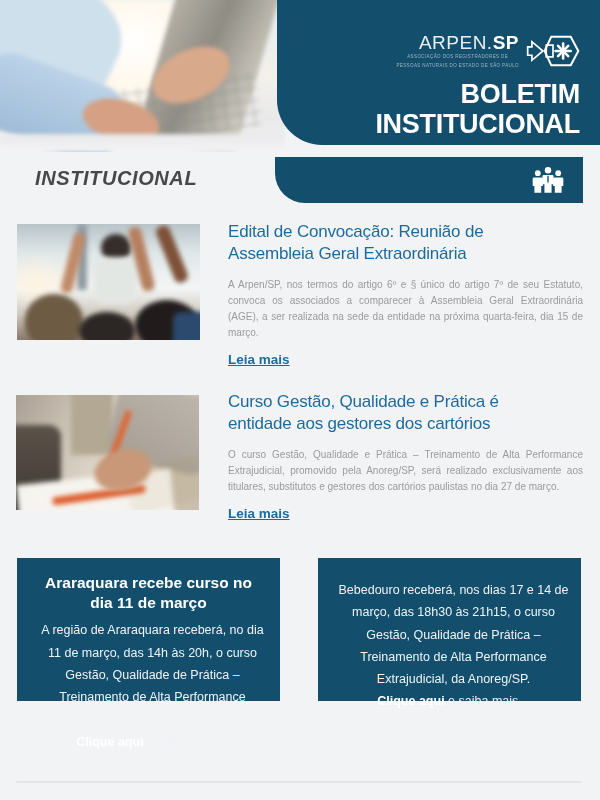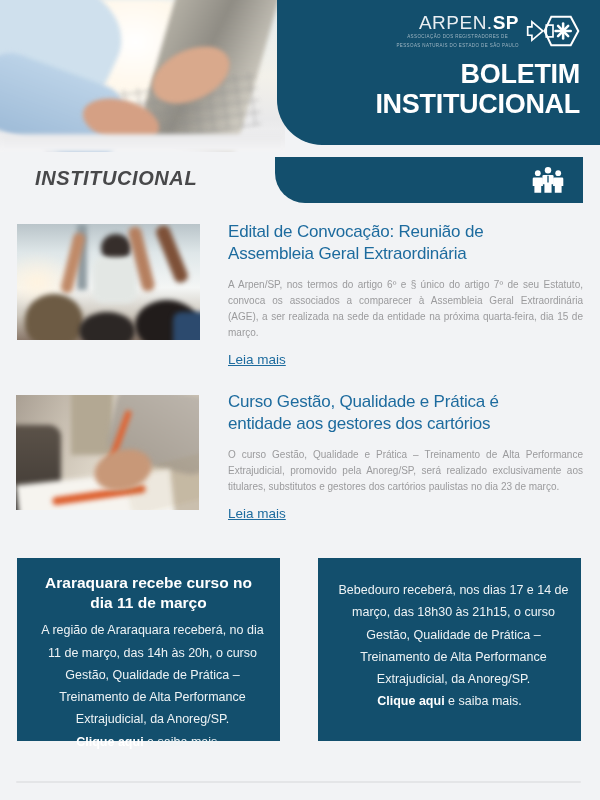--- a/index.html
+++ b/index.html
@@ -12,21 +12,21 @@
   .hp-glow{left:40px;top:0;width:190px;height:120px;background:radial-gradient(ellipse at 50% 35%,#ffffff 0%,#fff8ec 40%,rgba(255,255,255,0) 72%);}
   .hp-screen{left:158px;top:-18px;width:100px;height:168px;background:linear-gradient(100deg,#b7b3a8,#8f8c84 45%,#d8d4c9);transform:rotate(16deg) skewY(-8deg);border-radius:6px;}
   .hp-sleeve-top{left:-35px;top:-25px;width:155px;height:120px;background:#cfe0ed;border-radius:40%;transform:rotate(25deg);}
   .hp-sleeve{left:-25px;top:68px;width:150px;height:78px;background:linear-gradient(180deg,#bcd3e8,#9fbcd8);transform:rotate(20deg);border-radius:30px;}
   .hp-keyboard{left:42px;top:86px;width:218px;height:54px;background:linear-gradient(180deg,#efefed,#cfcfcd);transform:rotate(-8deg);border-radius:4px;
      background-image:repeating-linear-gradient(90deg,rgba(140,140,140,.35) 0 2px,transparent 2px 14px),repeating-linear-gradient(0deg,rgba(140,140,140,.35) 0 2px,transparent 2px 12px);}
   .hp-hand-left{left:82px;top:100px;width:78px;height:42px;background:#d5a084;border-radius:50%;transform:rotate(14deg);}
   .hp-hand-right{left:150px;top:50px;width:82px;height:50px;background:#d9a98c;border-radius:50%;transform:rotate(-25deg);}
   .hp-desk{left:0;bottom:0;width:285px;height:18px;background:linear-gradient(180deg,#e9e9ea,#f4f4f6);}
 
-  .header-banner{position:absolute;left:277px;top:0;width:323px;height:145px;background:#134f6d;border-bottom-left-radius:45px;box-sizing:border-box;padding:12px 20px 0 0;display:flex;flex-direction:column;align-items:flex-end;}
+  .header-banner{position:absolute;left:277px;top:0;width:323px;height:145px;background:#134f6d;border-bottom-left-radius:45px;box-sizing:border-box;padding:32px 20px 0 0;display:flex;flex-direction:column;align-items:flex-end;}
   .logo-row{display:flex;align-items:center;gap:7px;cursor:pointer;}
   .logo-name{color:#e9eef2;font-size:19px;letter-spacing:.5px;line-height:1;text-align:right;}
   .logo-name b{font-weight:bold;color:#ffffff;}
   .logo-sub{color:#9fb6c3;font-size:4.5px;letter-spacing:.4px;text-align:center;line-height:1.4;margin-top:2px;}
   .banner-title{margin-top:9px;text-align:right;color:#ffffff;font-weight:bold;font-size:27px;line-height:1.12;letter-spacing:-.3px;}
 
   
   .section-heading{position:absolute;left:35px;top:167px;font-size:20px;font-weight:bold;font-style:italic;color:#48484a;letter-spacing:.6px;}
   .section-bar{position:absolute;left:275px;top:157px;width:308px;height:46px;background:#134f6d;border-bottom-left-radius:30px;display:flex;align-items:center;justify-content:flex-end;box-sizing:border-box;padding-right:18px;}
 
@@ -54,24 +54,24 @@
   .w-pencil{left:100px;top:14px;width:6px;height:60px;background:linear-gradient(0deg,#3a3a3a 0 14%,#e2622f 14%);transform:rotate(20deg);border-radius:2px;}
   .w-hand{left:78px;top:55px;width:58px;height:40px;background:#c89878;border-radius:50%;transform:rotate(-15deg);}
   .w-notebook{left:2px;top:82px;width:155px;height:48px;background:#f6f4ef;transform:rotate(-6deg);}
   .w-spine{left:36px;top:96px;width:94px;height:8px;background:#dd5c2a;transform:rotate(-8deg);border-radius:4px;}
   .w-book{left:110px;top:66px;width:82px;height:44px;background:linear-gradient(180deg,#efe7d6,#d9c9a8);background-image:repeating-linear-gradient(0deg,rgba(160,130,70,.5) 0 1px,transparent 1px 5px);transform:rotate(-14deg);border-radius:4px;}
 
   .article-text{position:absolute;left:228px;width:355px;}
   .at-1{top:221px;} .at-2{top:391px;}
   .article-title{color:#1d6b9e;font-weight:normal;font-size:17px;line-height:1.28;letter-spacing:-.2px;white-space:pre-line;}
   .article-body{margin-top:12px;color:#9b9b9d;font-size:10px;line-height:1.6;text-align:justify;}
-  .leia-mais{display:inline-block;margin-top:11px;color:#1d6b9e;font-weight:normal;font-size:13.5px;text-decoration:underline;cursor:pointer;}
+  .leia-mais{display:inline-block;margin-top:11px;color:#1d6b9e;font-weight:bold;font-size:13.5px;text-decoration:underline;cursor:pointer;}
 
   
-  .promo-card{position:absolute;top:558px;width:263px;height:183px;background:#134f6d;color:#ffffff;box-sizing:border-box;padding:15px 12px 0;text-align:center;cursor:pointer;}
+  .promo-card{position:absolute;top:558px;width:263px;height:143px;background:#134f6d;color:#ffffff;box-sizing:border-box;padding:15px 12px 0;text-align:center;cursor:pointer;}
   .card-left{left:17px;} .card-right{left:318px;}
   .card-title{font-size:15.5px;font-weight:bold;line-height:1.3;white-space:pre-line;}
   .card-body{margin-top:6px;font-size:12.5px;line-height:1.78;color:#eef3f5;margin-left:8px;}
   .card-cta{font-size:12.5px;line-height:1.78;color:#eef3f5;}
   .card-cta b{color:#ffffff;}
 
   .footer-divider{position:absolute;left:16px;top:781px;width:565px;height:2px;background:#e4e5e7;border-radius:1px;}
 </style>
 </head>
 <body>
@@ -156,21 +156,21 @@
     <div class="w-sleeve"></div>
     <div class="w-notebook"></div>
     <div class="w-spine"></div>
     <div class="w-book"></div>
     <div class="w-pencil"></div>
     <div class="w-hand"></div>
   </div>
   <div class="article-text at-2">
     <div class="article-title">Curso Gestão, Qualidade e Prática é
 entidade aos gestores dos cartórios</div>
-    <div class="article-body">O curso Gestão, Qualidade e Prática – Treinamento de Alta Performance Extrajudicial, promovido pela Anoreg/SP, será realizado exclusivamente aos titulares, substitutos e gestores dos cartórios paulistas no dia 23 de março.</div>
+    <div class="article-body">O curso Gestão, Qualidade e Prática – Treinamento de Alta Performance Extrajudicial, promovido pela Anoreg/SP, será realizado exclusivamente aos titulares, substitutos e gestores dos cartórios paulistas no dia 27 de março.</div>
     <span class="leia-mais">Leia mais</span>
   </div>
 
   <div class="promo-card card-left">
     <div class="card-title">Araraquara recebe curso no
 dia 11 de março</div>
     <div class="card-body">A região de Araraquara receberá, no dia 11 de março, das 14h às 20h, o curso Gestão, Qualidade de Prática – Treinamento de Alta Performance Extrajudicial, da Anoreg/SP.</div>
     <div class="card-cta"><b>Clique aqui</b><span> e saiba mais.</span></div>
   </div>
   <div class="promo-card card-right">

